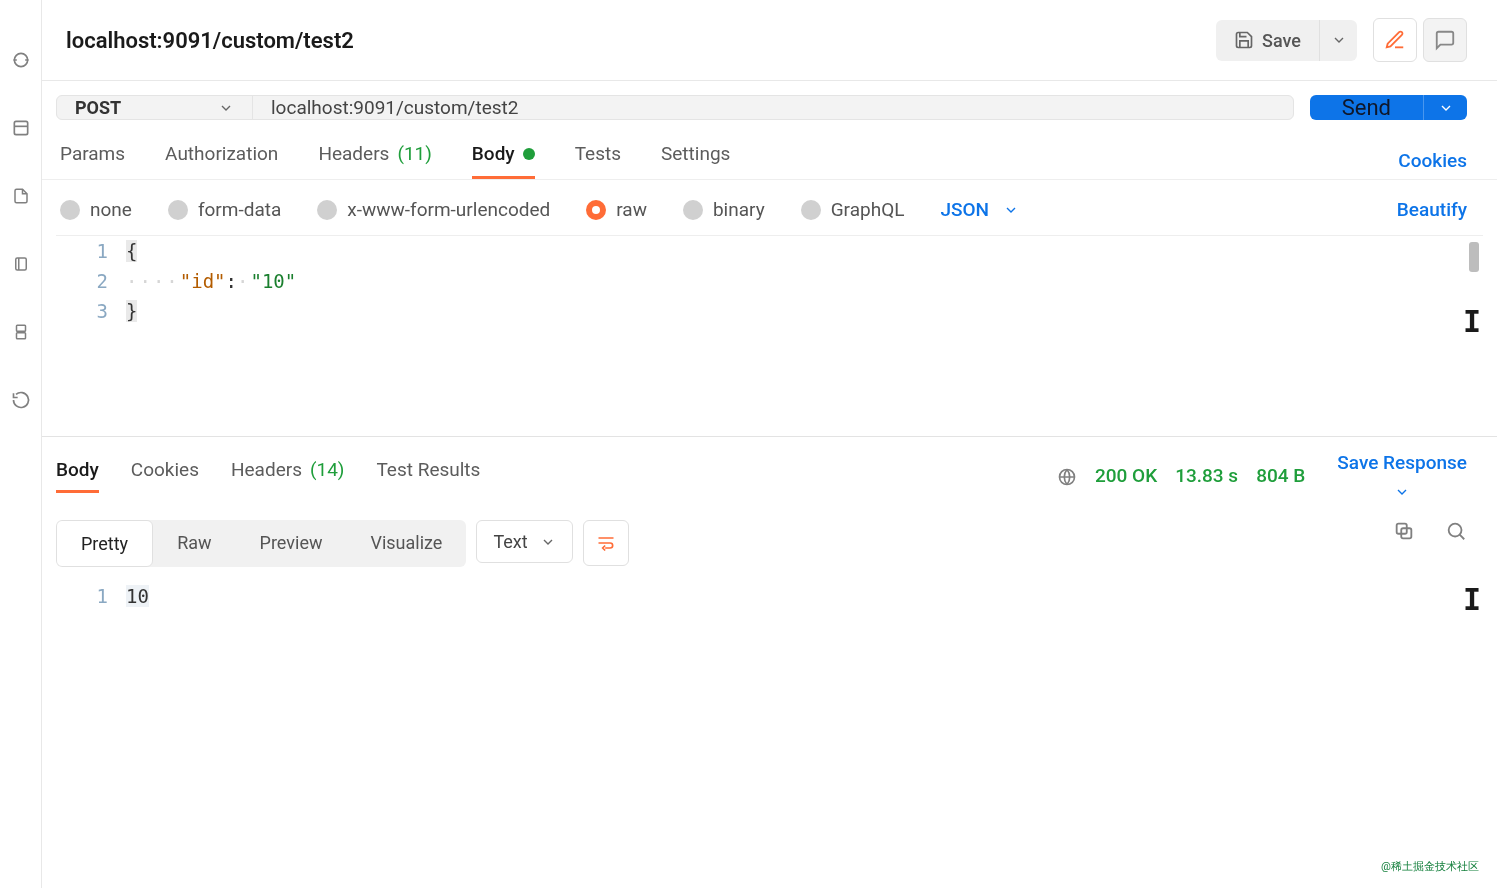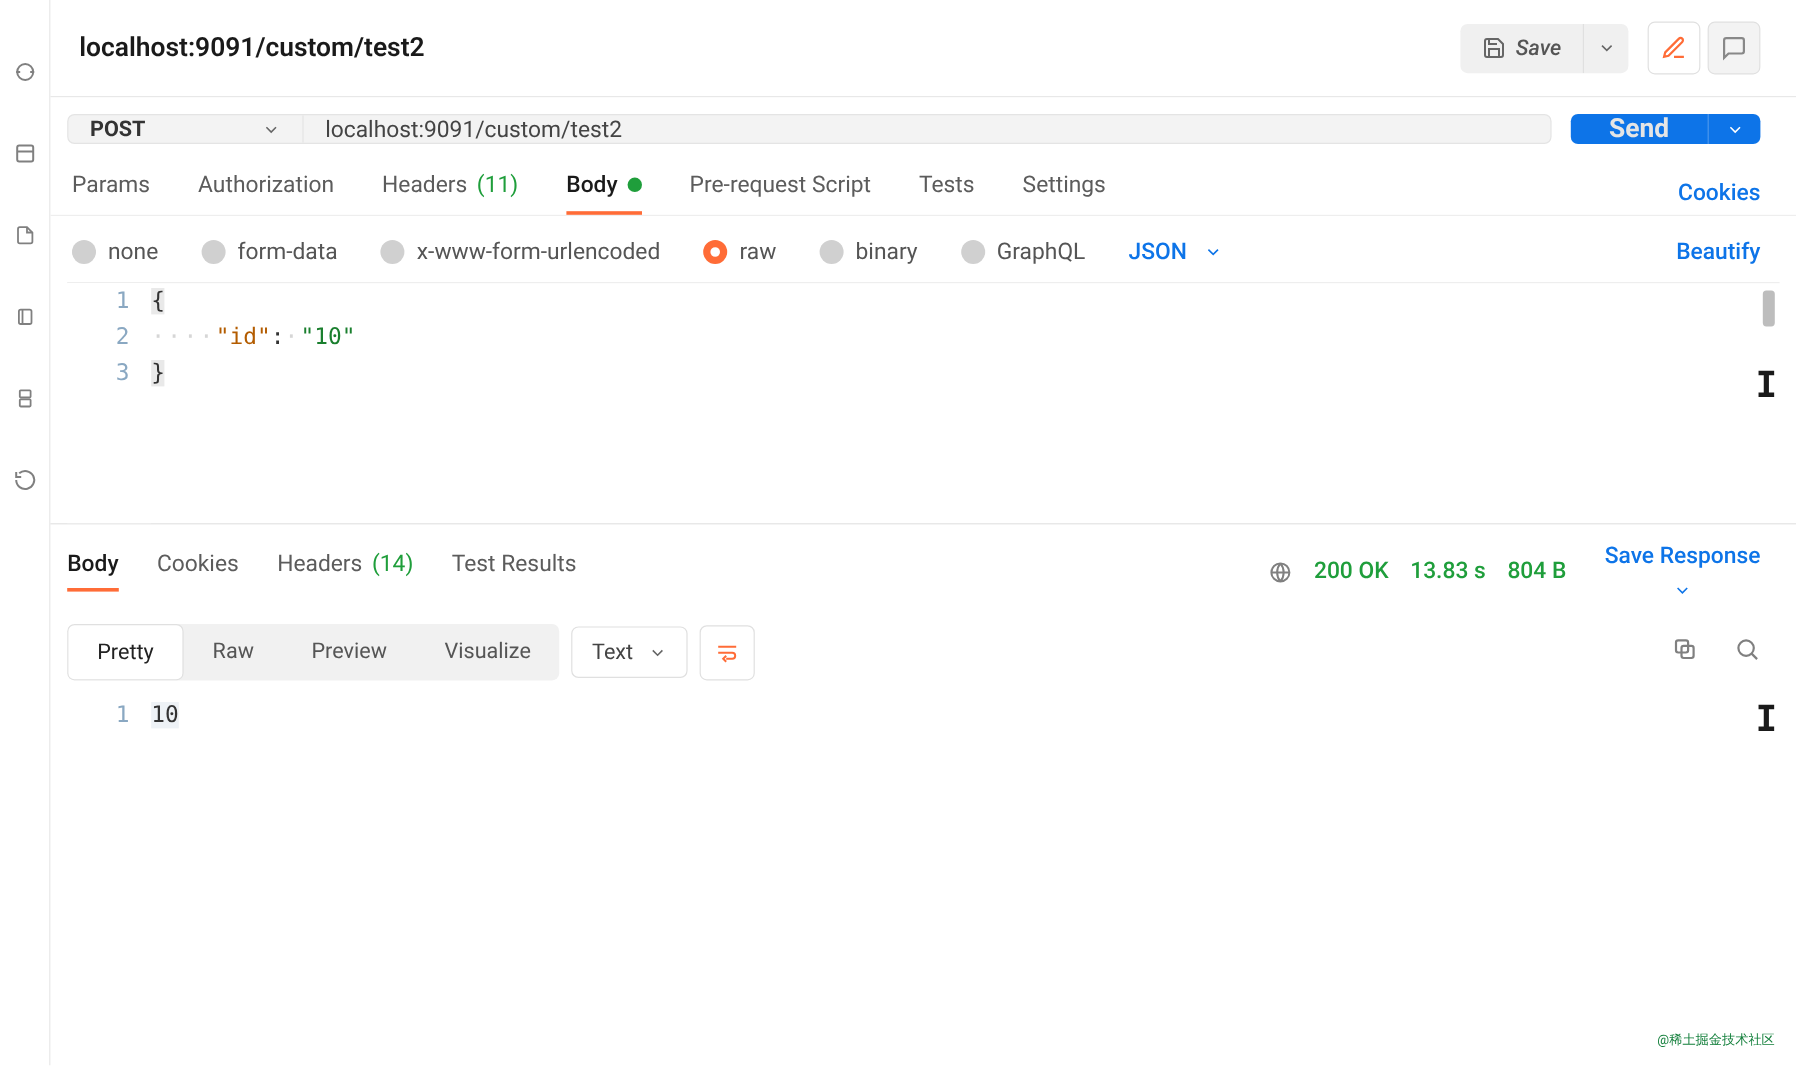--- a/index.html
+++ b/index.html
@@ -47,21 +47,20 @@
     flex: 1;
     font-size: 22px;
     font-weight: 600;
     color: #1a1a1a;
   }
   .save-group {
     display: flex;
     background: #f0f0f0;
     border-radius: 6px;
     overflow: hidden;
-    font-style: italic;
   }
   .save-btn {
     display: flex;
     align-items: center;
     gap: 8px;
     padding: 10px 18px;
     font-size: 18px;
     font-weight: 500;
     color: #555;
     cursor: pointer;
@@ -123,21 +122,21 @@
   }
   .send-group {
     display:flex;
     background:#0d74e8;
     border-radius:6px;
     overflow:hidden;
   }
   .send-btn {
     padding: 0 32px;
     display:flex; align-items:center;
-    color:#e5e5e5; font-size:22px; font-weight:700;
+    color:#0f172a; font-size:22px; font-weight:400;
     cursor:pointer;
   }
   .send-caret {
     width: 44px;
     display:flex; align-items:center; justify-content:center;
     border-left:1px solid rgba(255,255,255,0.25);
   }
 
   
   .req-tabs {
@@ -223,21 +222,21 @@
     color:#5c5c5c;
   }
   .resp-tabs .tab { padding-bottom:12px; cursor:pointer; display:flex; align-items:center; gap:8px; }
   .resp-tabs .tab.active { color:#1a1a1a; border-bottom: 3px solid #ff6c37; padding-bottom:9px; font-weight:500;}
   .status-chunk { display:flex; align-items:flex-end; gap:18px; color:#5c5c5c; }
   .ok-green { color:#1f9e3b; font-weight:500; }
   .val-num { color:#1f9e3b; font-weight:500; }
 
   .resp-toolbar {
     display:flex;
-    align-items:center;
+    align-items:flex-start;
     gap: 10px;
     padding: 20px 30px 14px 14px;
   }
   .seg {
     display:flex;
     background:#f1f1f1;
     border-radius:6px;
     overflow:hidden;
   }
   .seg .seg-btn {
@@ -388,21 +387,20 @@
     <div class="tab">Params</div>
     <div class="tab">Authorization</div>
     <div class="tab">
       <span>Headers</span>
       <span class="count-green">(11)</span>
     </div>
     <div class="tab active">
       <span>Body</span>
       <span class="dot-green"></span>
     </div>
-    <div class="tab">Pre-request Script</div>
     <div class="tab">Tests</div>
     <div class="tab">Settings</div>
     <div class="spacer"></div>
     <div class="link-blue">Cookies</div>
   </div>
 
   <div class="bodytype-row">
     <div class="radio">
       <span class="rcircle"></span>
       <span>none</span>

